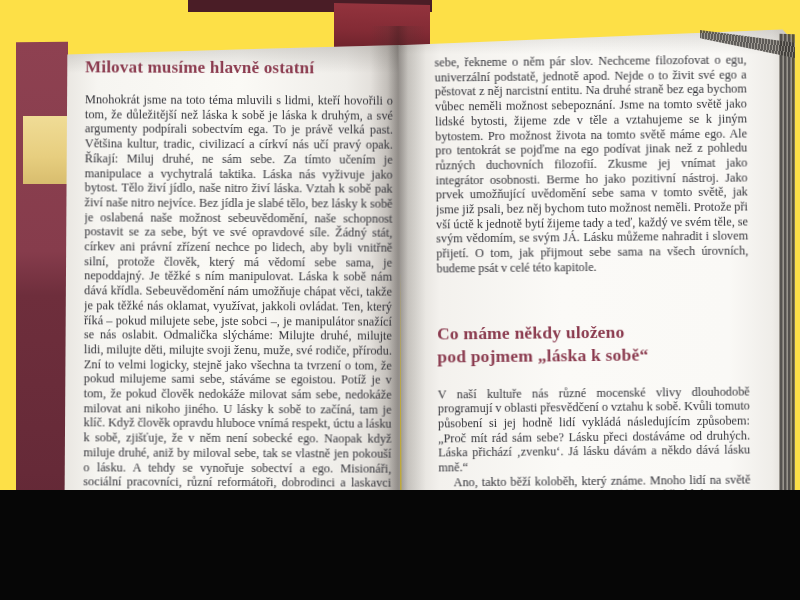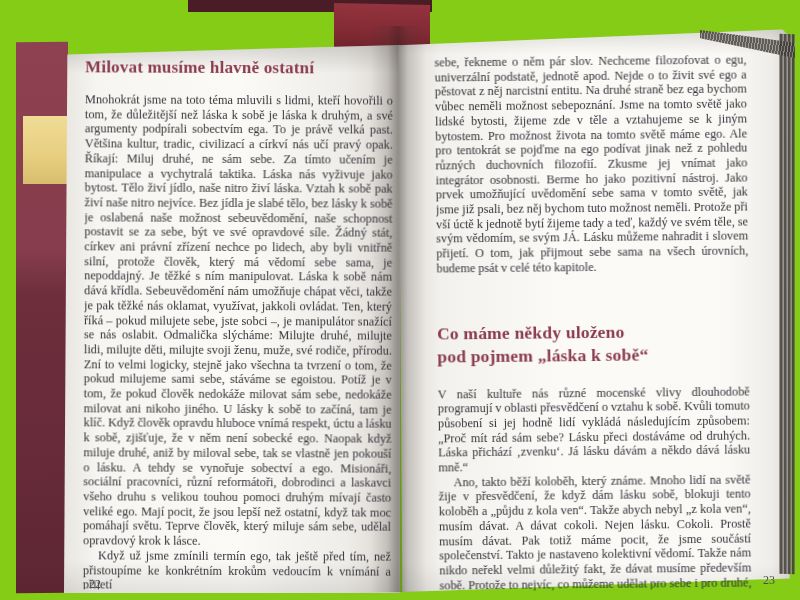--- a/index.html
+++ b/index.html
@@ -1,16 +1,16 @@
 <!DOCTYPE html>
 <html lang="cs"><head>
 <meta charset="utf-8">
 <style>
   html,body{margin:0;padding:0;background:#060606;}
-  #scene{position:relative;width:800px;height:600px;background:#84cc16;overflow:hidden;
+  #scene{position:relative;width:800px;height:490px;background:#fde047;overflow:hidden;
          font-family:"Liberation Serif","DejaVu Serif",serif;}
 
   
   .cover-edge{position:absolute;left:16px;top:42px;width:52px;height:551px;
     background:linear-gradient(180deg,#8e4151 0%,#863c4c 38%,#6e2e3c 46%,#662a38 78%,#5d2532 100%);
     transform:skewY(-0.6deg);}
   .bookmark-band{position:absolute;left:23px;top:116px;width:44px;height:68px;
     background:linear-gradient(180deg,#f0dc96 0%,#e7ce7f 60%,#d8bd6e 100%);}
   .spine-strip{position:absolute;left:188px;top:0;width:244px;height:12px;background:#4a1d26;}
   .spine-top{position:absolute;left:334px;top:4px;width:96px;height:45px;

